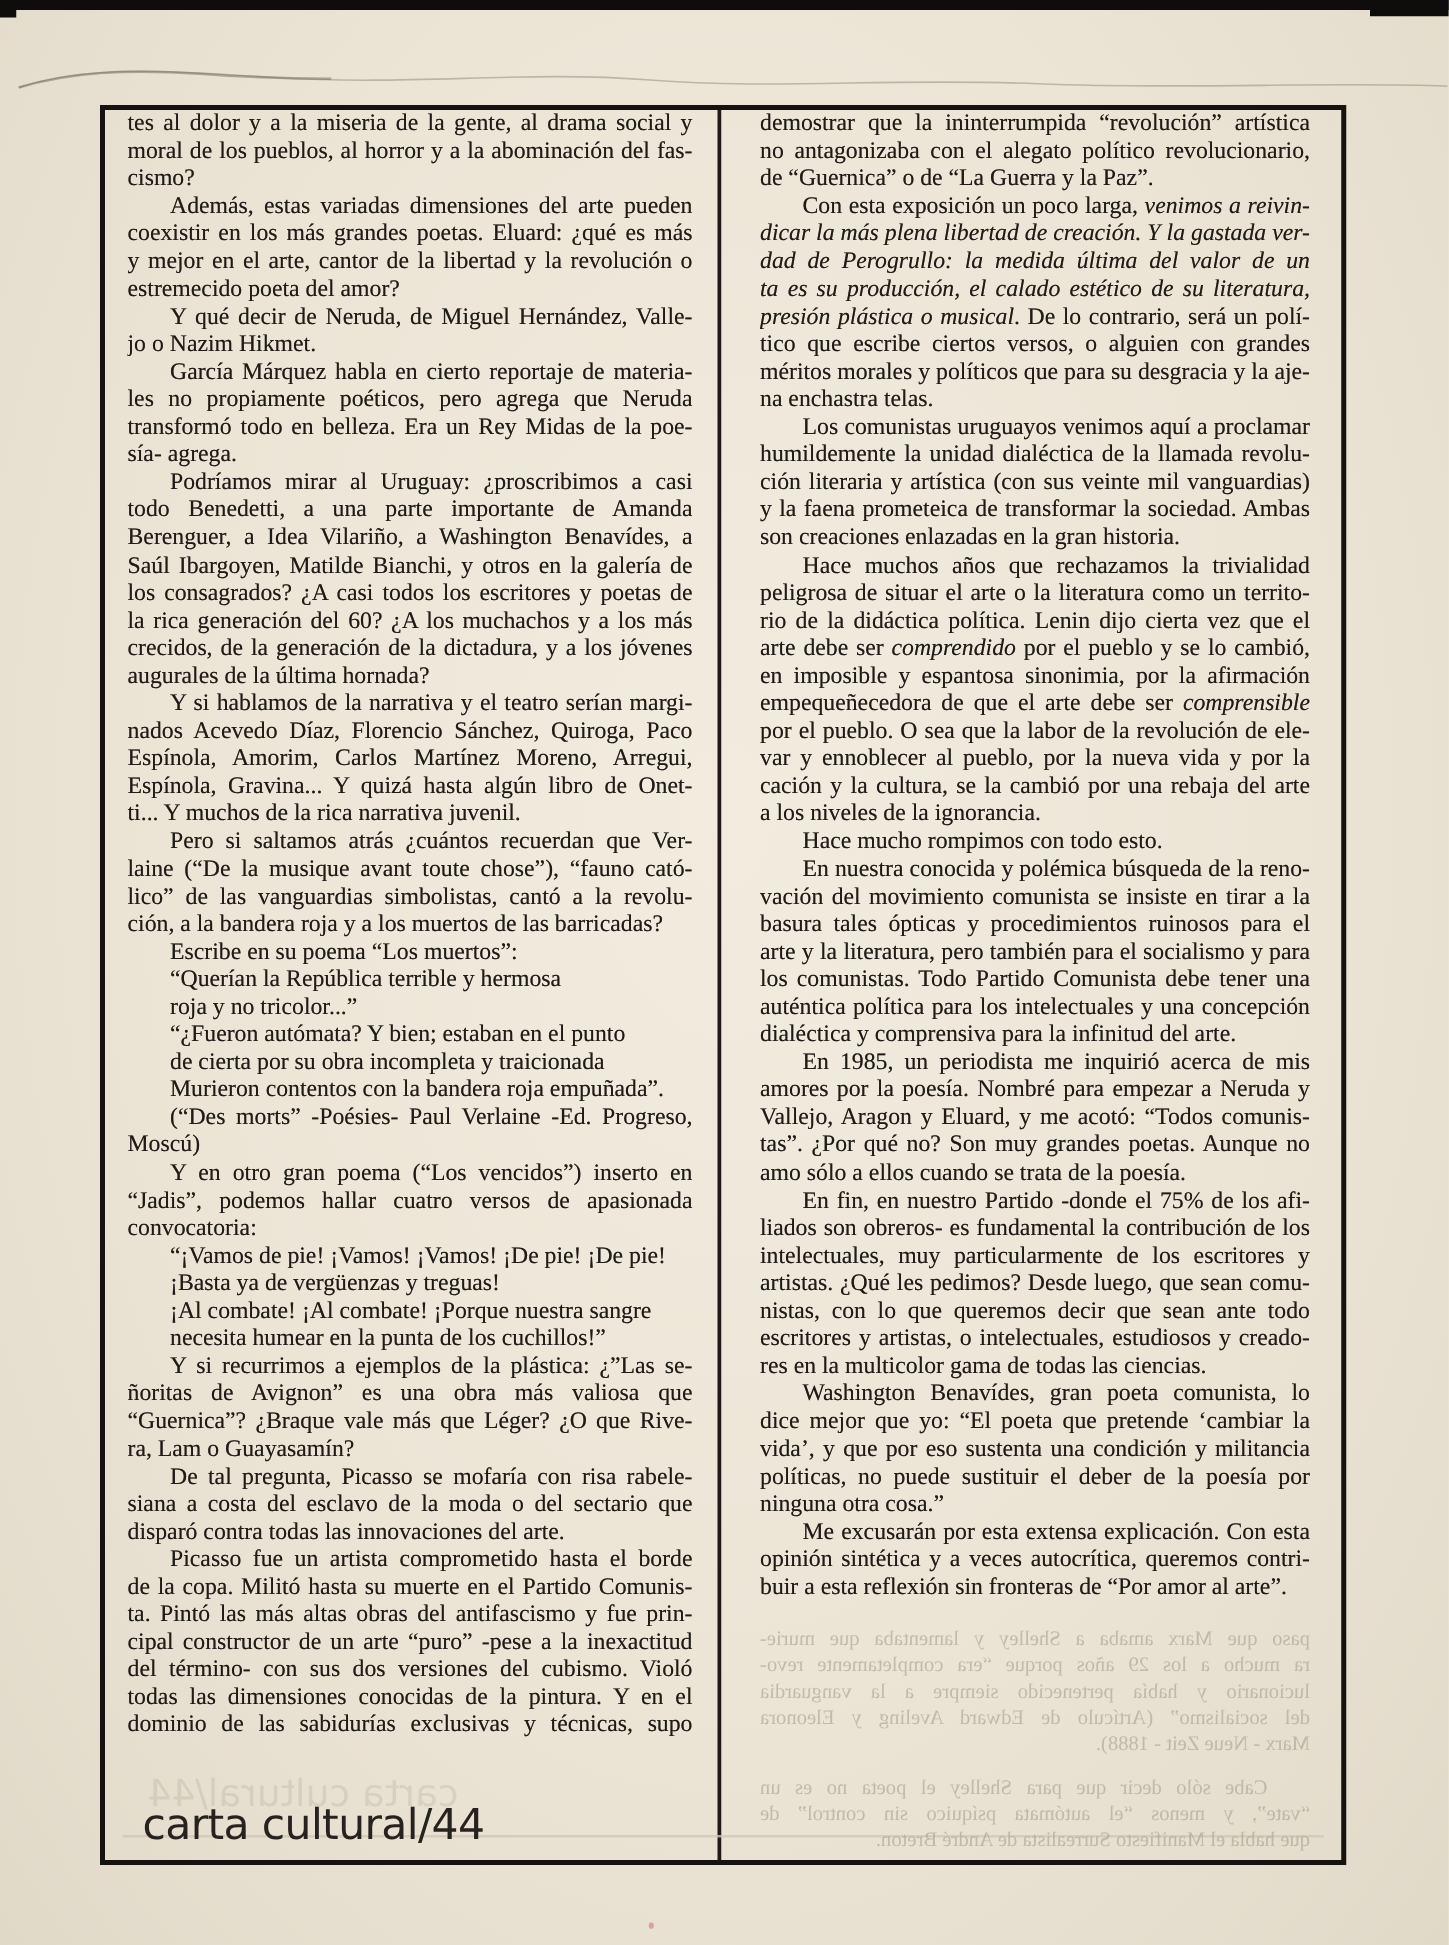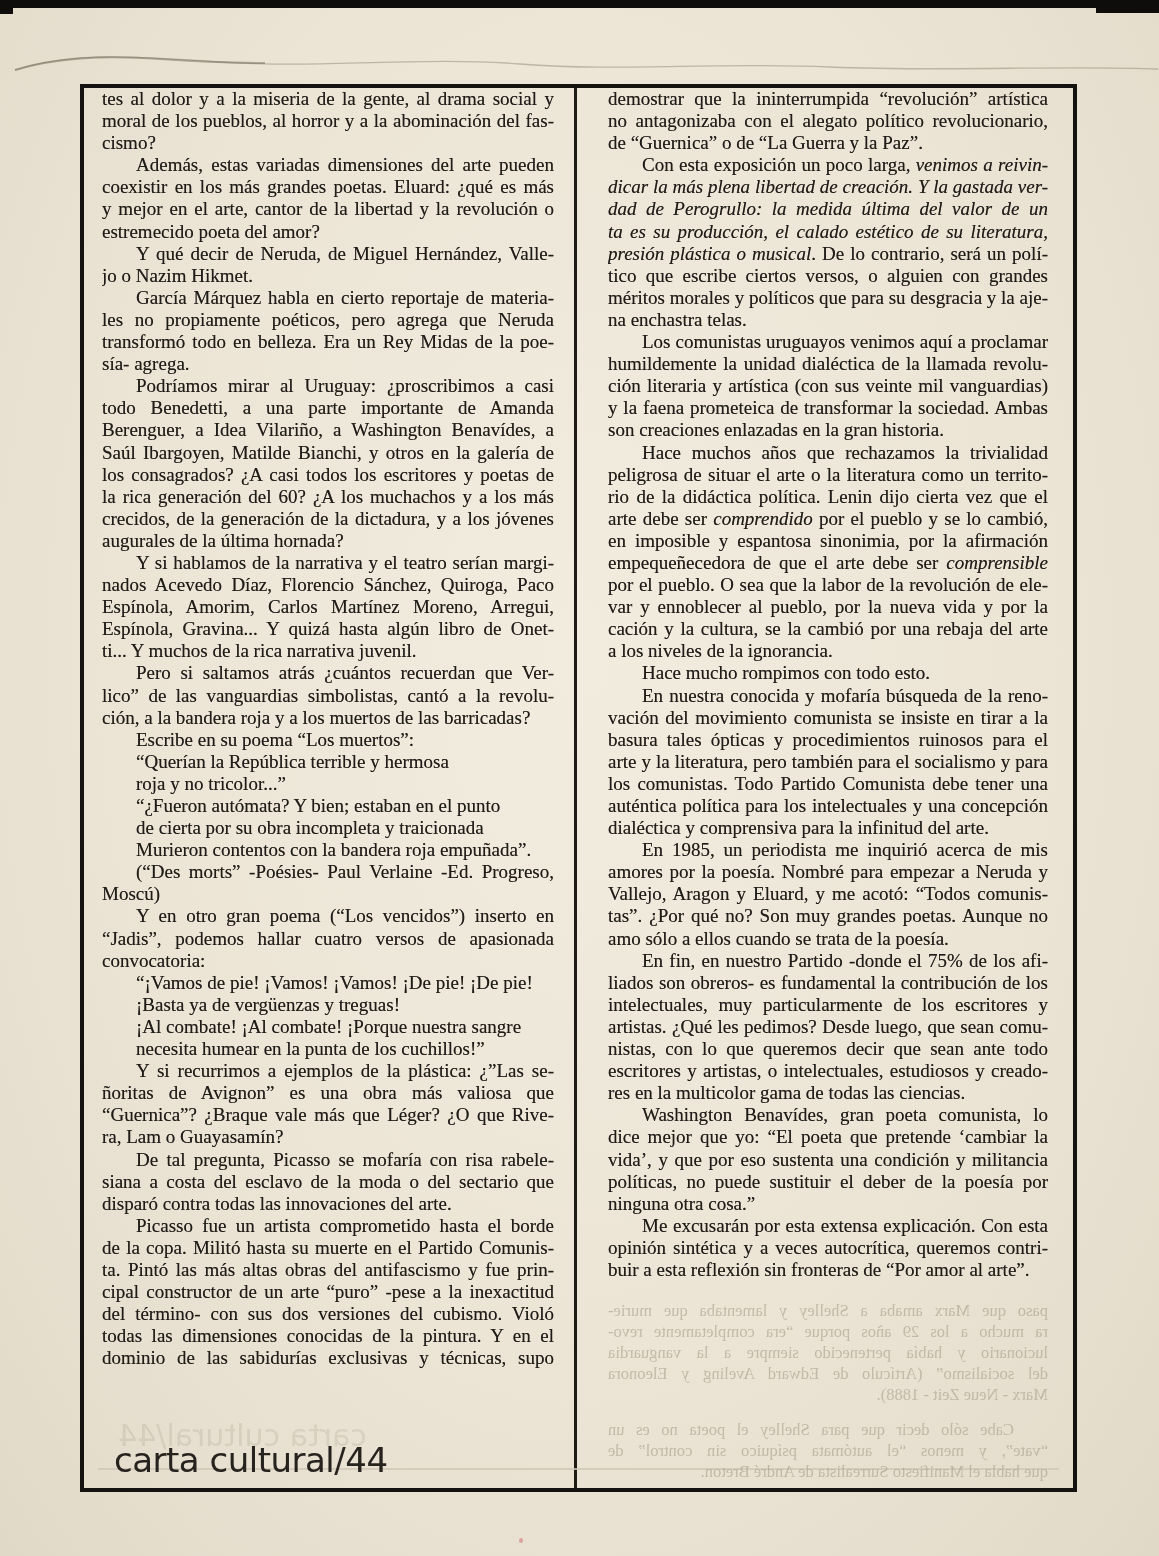--- a/index.html
+++ b/index.html
@@ -79,20 +79,21 @@
         <div class="line j">los consagrados? ¿A casi todos los escritores y poetas de</div>
         <div class="line j">la rica generación del 60? ¿A los muchachos y a los más</div>
         <div class="line j">crecidos, de la generación de la dictadura, y a los jóvenes</div>
         <div class="line">augurales de la última hornada?</div>
         <div class="line ind j">Y si hablamos de la narrativa y el teatro serían margi-</div>
         <div class="line j">nados Acevedo Díaz, Florencio Sánchez, Quiroga, Paco</div>
         <div class="line j">Espínola, Amorim, Carlos Martínez Moreno, Arregui,</div>
         <div class="line j">Espínola, Gravina... Y quizá hasta algún libro de Onet-</div>
         <div class="line">ti... Y muchos de la rica narrativa juvenil.</div>
         <div class="line ind j">Pero si saltamos atrás ¿cuántos recuerdan que Ver-</div>
+        <div class="line j">laine (“De la musique avant toute chose”), “fauno cató-</div>
         <div class="line j">lico” de las vanguardias simbolistas, cantó a la revolu-</div>
         <div class="line">ción, a la bandera roja y a los muertos de las barricadas?</div>
         <div class="line ind">Escribe en su poema “Los muertos”:</div>
         <div class="line ind">“Querían la República terrible y hermosa</div>
         <div class="line ind">roja y no tricolor...”</div>
         <div class="line ind">“¿Fueron autómata? Y bien; estaban en el punto</div>
         <div class="line ind">de cierta por su obra incompleta y traicionada</div>
         <div class="line ind">Murieron contentos con la bandera roja empuñada”.</div>
         <div class="line ind j">(“Des morts” -Poésies- Paul Verlaine -Ed. Progreso,</div>
         <div class="line">Moscú)</div>
@@ -140,21 +141,21 @@
         <div class="line j">peligrosa de situar el arte o la literatura como un territo-</div>
         <div class="line j">rio de la didáctica política. Lenin dijo cierta vez que el</div>
         <div class="line j"><span>arte debe ser </span><span class="it">comprendido</span><span>  por el pueblo y se lo cambió,</span></div>
         <div class="line j">en imposible y espantosa sinonimia, por la afirmación</div>
         <div class="line j"><span>empequeñecedora de que el arte debe ser </span><span class="it">comprensible</span></div>
         <div class="line j">por el pueblo. O sea que la labor de la revolución de ele-</div>
         <div class="line j">var y ennoblecer al pueblo, por la nueva vida y por la edu-</div>
         <div class="line j">cación y la cultura, se la cambió por una rebaja del arte</div>
         <div class="line">a los niveles de la ignorancia.</div>
         <div class="line ind">Hace mucho rompimos con todo esto.</div>
-        <div class="line ind j">En nuestra conocida y mofaría búsqueda de la reno-</div>
+        <div class="line ind j">En nuestra conocida y polémica búsqueda de la reno-</div>
         <div class="line j">vación del movimiento comunista se insiste en tirar a la</div>
         <div class="line j">basura tales ópticas y procedimientos ruinosos para el</div>
         <div class="line j">arte y la literatura, pero también para el socialismo y para</div>
         <div class="line j">los comunistas. Todo Partido Comunista debe tener una</div>
         <div class="line j">auténtica política para los intelectuales y una concepción</div>
         <div class="line">dialéctica y comprensiva para la infinitud del arte.</div>
         <div class="line ind j">En 1985, un periodista me inquirió acerca de mis</div>
         <div class="line j">amores por la poesía. Nombré para empezar a Neruda y</div>
         <div class="line j">Vallejo, Aragon y Eluard, y me acotó: “Todos comunis-</div>
         <div class="line j">tas”. ¿Por qué no? Son muy grandes poetas. Aunque no</div>

